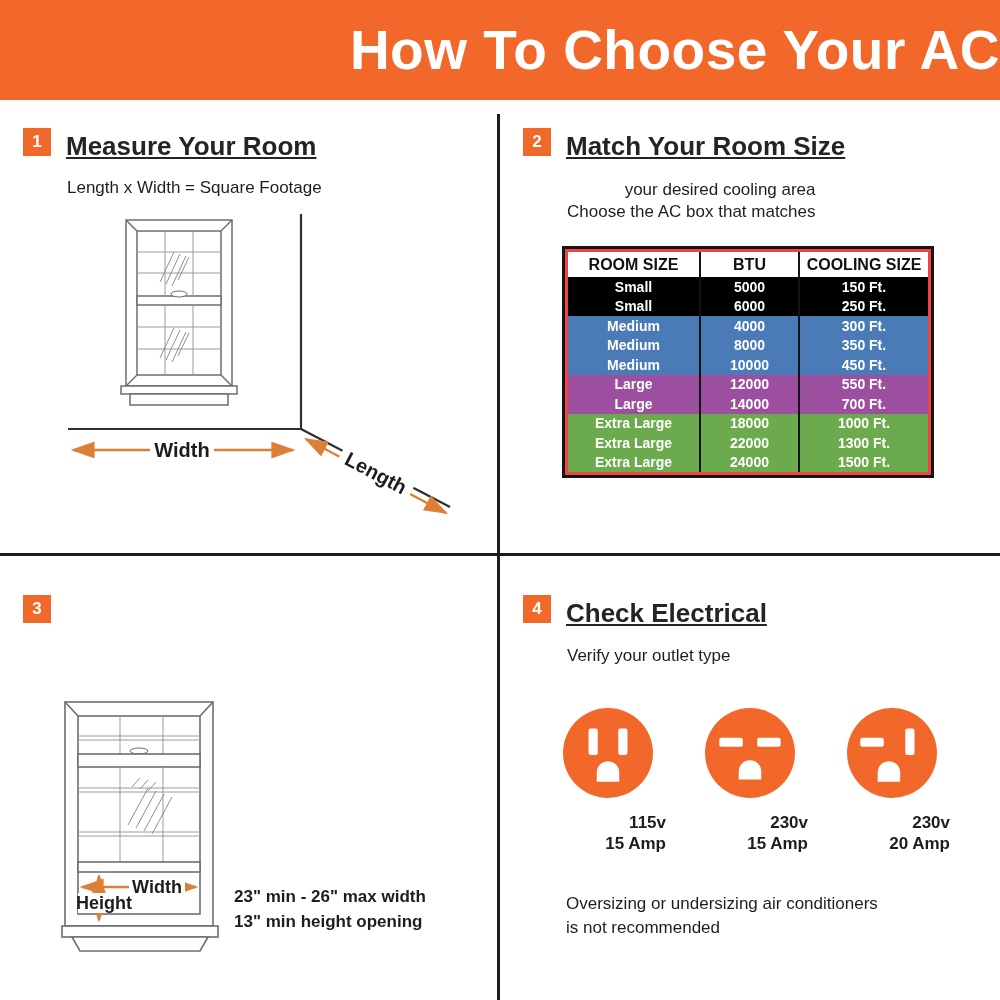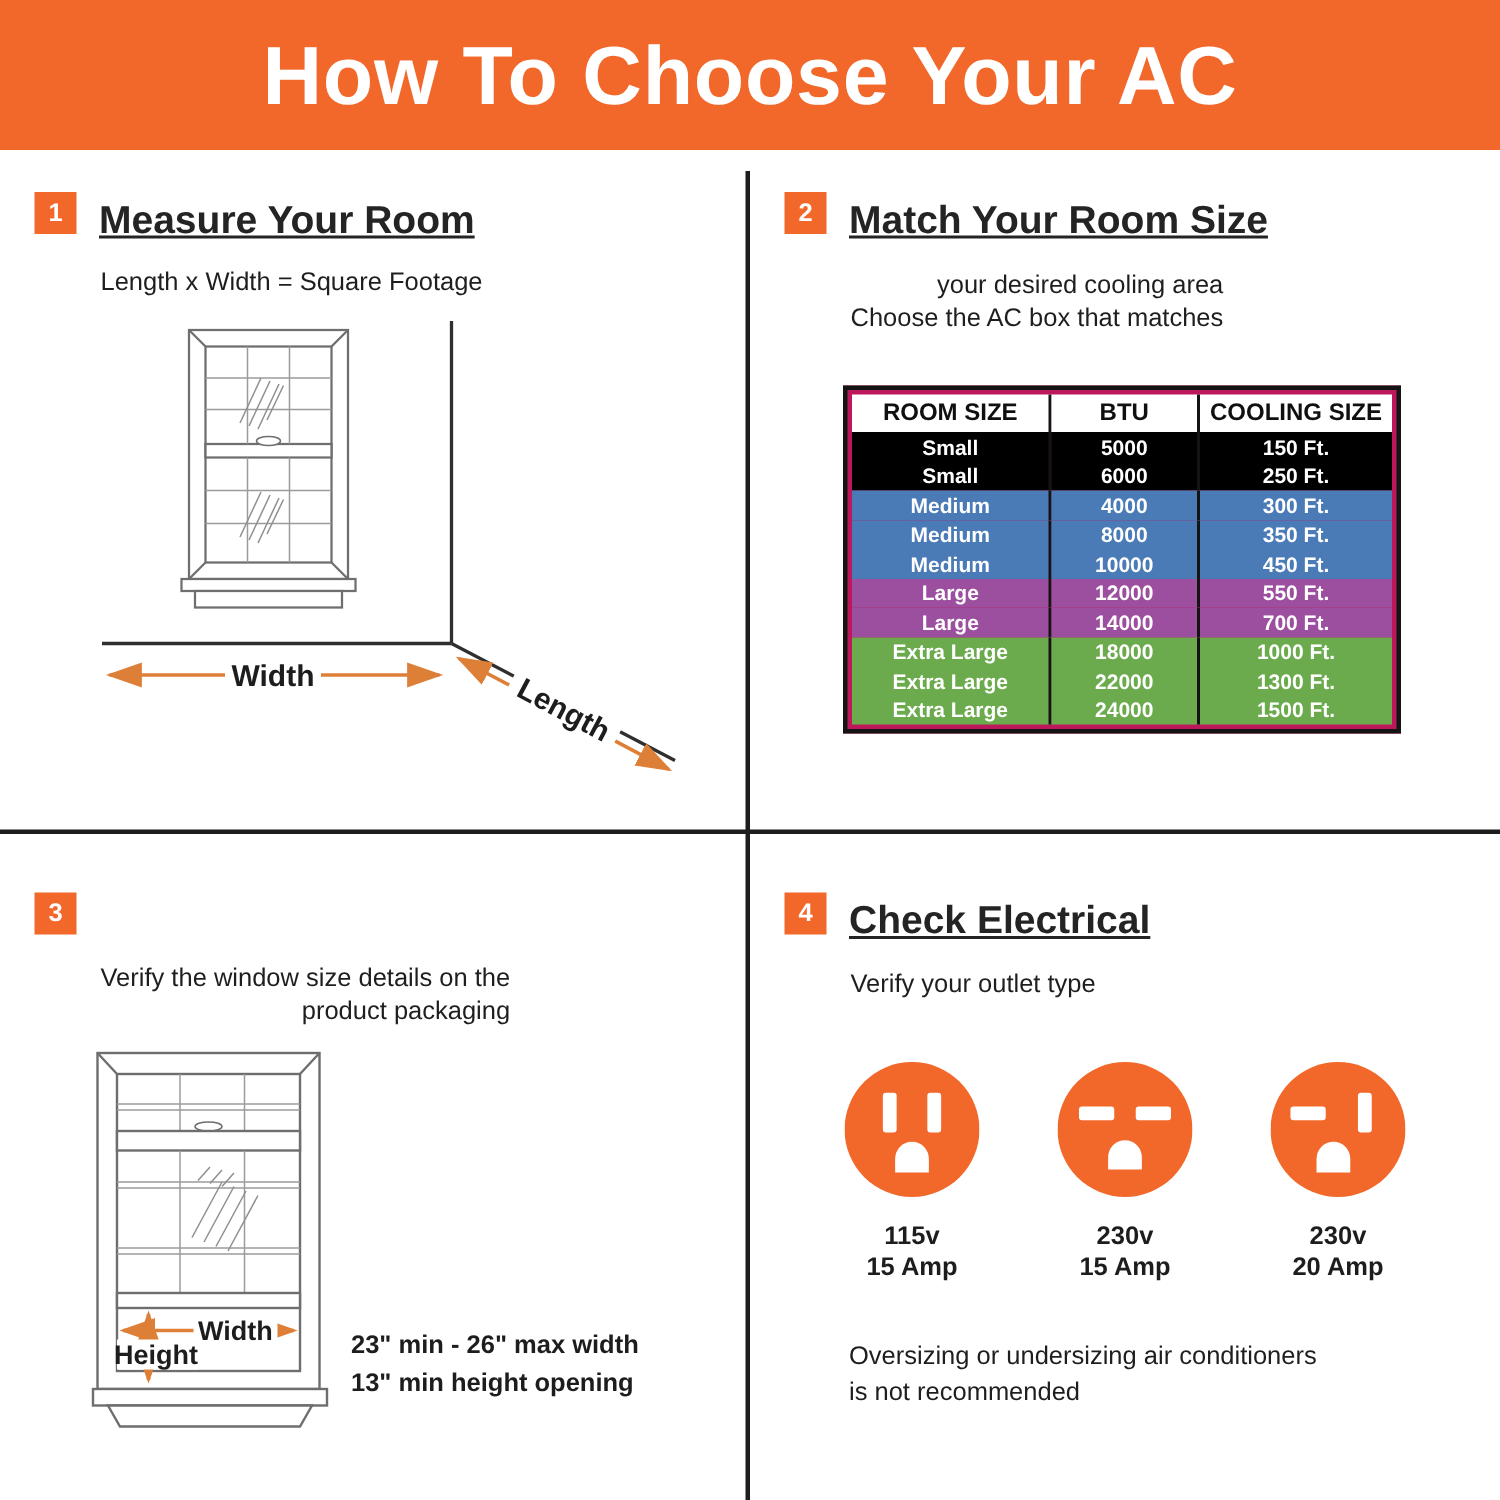--- a/index.html
+++ b/index.html
@@ -3,43 +3,43 @@
 <meta charset="utf-8">
 <style>
   html,body { margin:0; padding:0; background:#fff; }
   .canvas {
     position:relative; width:1000px; height:1000px; background:#fff;
     font-family:"Liberation Sans", sans-serif; color:#1d1d1d; overflow:hidden;
   }
   
   .banner {
     position:absolute; left:0; top:0; width:1000px; height:100px;
-    background:#F2682A; display:flex; align-items:center; justify-content:center;
+    background:#F2682A; display:flex; align-items:center; justify-content:flex-end;
   }
   .banner h1 { margin:0; color:#fff; font-size:55px; font-weight:bold; letter-spacing:0.5px; }
   
   .divider-v { position:absolute; left:497px; top:114px; width:3px; height:886px; background:#1d1d1d; }
   .divider-h { position:absolute; left:0; top:553px; width:1000px; height:3px; background:#1d1d1d; }
   
   .badge {
     position:absolute; width:28px; height:28px; background:#F2682A; color:#fff;
     font-size:17px; font-weight:bold; display:flex; align-items:center; justify-content:center;
   }
   #badge1{left:23px;top:128px;} #badge2{left:523px;top:128px;}
   #badge3{left:23px;top:595px;} #badge4{left:523px;top:595px;}
   .sec-title { position:absolute; font-size:26px; font-weight:bold; color:#242424; white-space:nowrap;text-decoration:underline; }
   #title1{left:66px;top:131px;} #title2{left:566px;top:131px;}
   #title3{left:66px;top:598px;} #title4{left:566px;top:598px;}
   .sec-sub { position:absolute; font-size:17px; color:#1e1e1e; line-height:22px; white-space:nowrap;text-align:right; }
   #sub1{left:67px;top:177px;} #sub2{left:567px;top:179px;}
   #sub3{left:67px;top:641px;} #sub4{left:567px;top:645px;}
   
   .ac-table {
-    position:absolute; left:562px; top:257px; width:372px;
-    border:3px solid #141414; background:#be185d; padding:3px; box-sizing:border-box;
+    position:absolute; left:562px; top:246px; width:372px;
+    border:3px solid #141414; background:#ef4444; padding:3px; box-sizing:border-box;
   }
   .trow { display:flex; }
   .tc { box-sizing:border-box; display:flex; align-items:center; justify-content:center; }
   .c1{width:133px;} .c2{width:99px;} .c3{width:128px;}
   .c1,.c2{ border-right:2px solid #141414; }
   .thead .tc { height:25px; font-size:16px; font-weight:bold; color:#101010; background:#fff; }
   .tdata .tc { height:19.5px; font-size:14px; font-weight:bold; color:#fff; }
   .g-small  .tc { background:#000000; }
   .g-medium .tc { background:#4A7BB7; }
   .g-large  .tc { background:#9C4F9E; }
@@ -47,21 +47,21 @@
   
   .illus { position:absolute; }
   #room-illustration { left:60px; top:210px; }
   #window-illustration { left:40px; top:690px; }
   .svg-label { font-family:"Liberation Sans",sans-serif; font-weight:bold; fill:#1d1d1d; }
   
   .spec { position:absolute; left:234px; top:884px; font-size:17px; font-weight:bold; line-height:25px; white-space:nowrap; }
   
   .outlet { position:absolute; top:708px; width:116px; text-align:center; }
   #outlet1{left:550px;} #outlet2{left:692px;} #outlet3{left:834px;}
-  .olabel { margin-top:10px; font-size:17px; font-weight:bold; line-height:21px; color:#1d1d1d; }
+  .olabel { margin-top:10px; font-size:17px; font-weight:bold; line-height:21px; color:#1d1d1d;text-align:right; }
   
   .note { position:absolute; left:566px; top:892px; width:400px; font-size:17px; line-height:24px; color:#1e1e1e; }
 </style>
 </head>
 <body>
 
 <div class="canvas">
 
   <header class="banner">
     <h1>How To Choose Your AC</h1>
@@ -197,24 +197,20 @@
       <div class="tc c3">1300 Ft.</div>
     </div>
     <div class="trow tdata g-xl">
       <div class="tc c1">Extra Large</div>
       <div class="tc c2">24000</div>
       <div class="tc c3">1500 Ft.</div>
     </div>
   </div>
 
   <div class="badge" id="badge3">3</div>
-  <div class="sec-sub" id="sub3">
-    <div>Verify the window size details on the</div>
-    <div>product packaging</div>
-  </div>
 
   <svg class="illus" id="window-illustration" width="420" height="270" viewBox="0 0 420 270">
     <defs>
       <marker id="ah2" markerWidth="12" markerHeight="10" refX="9" refY="3.5" orient="auto-start-reverse">
         <path d="M0,0 L10,3.5 L0,7 z" fill="#DE7F38"></path>
       </marker>
     </defs>
 
     <g stroke="#6e6e6e" stroke-width="1.6" fill="#fff">
       <rect x="25" y="12" width="148" height="224"></rect>

